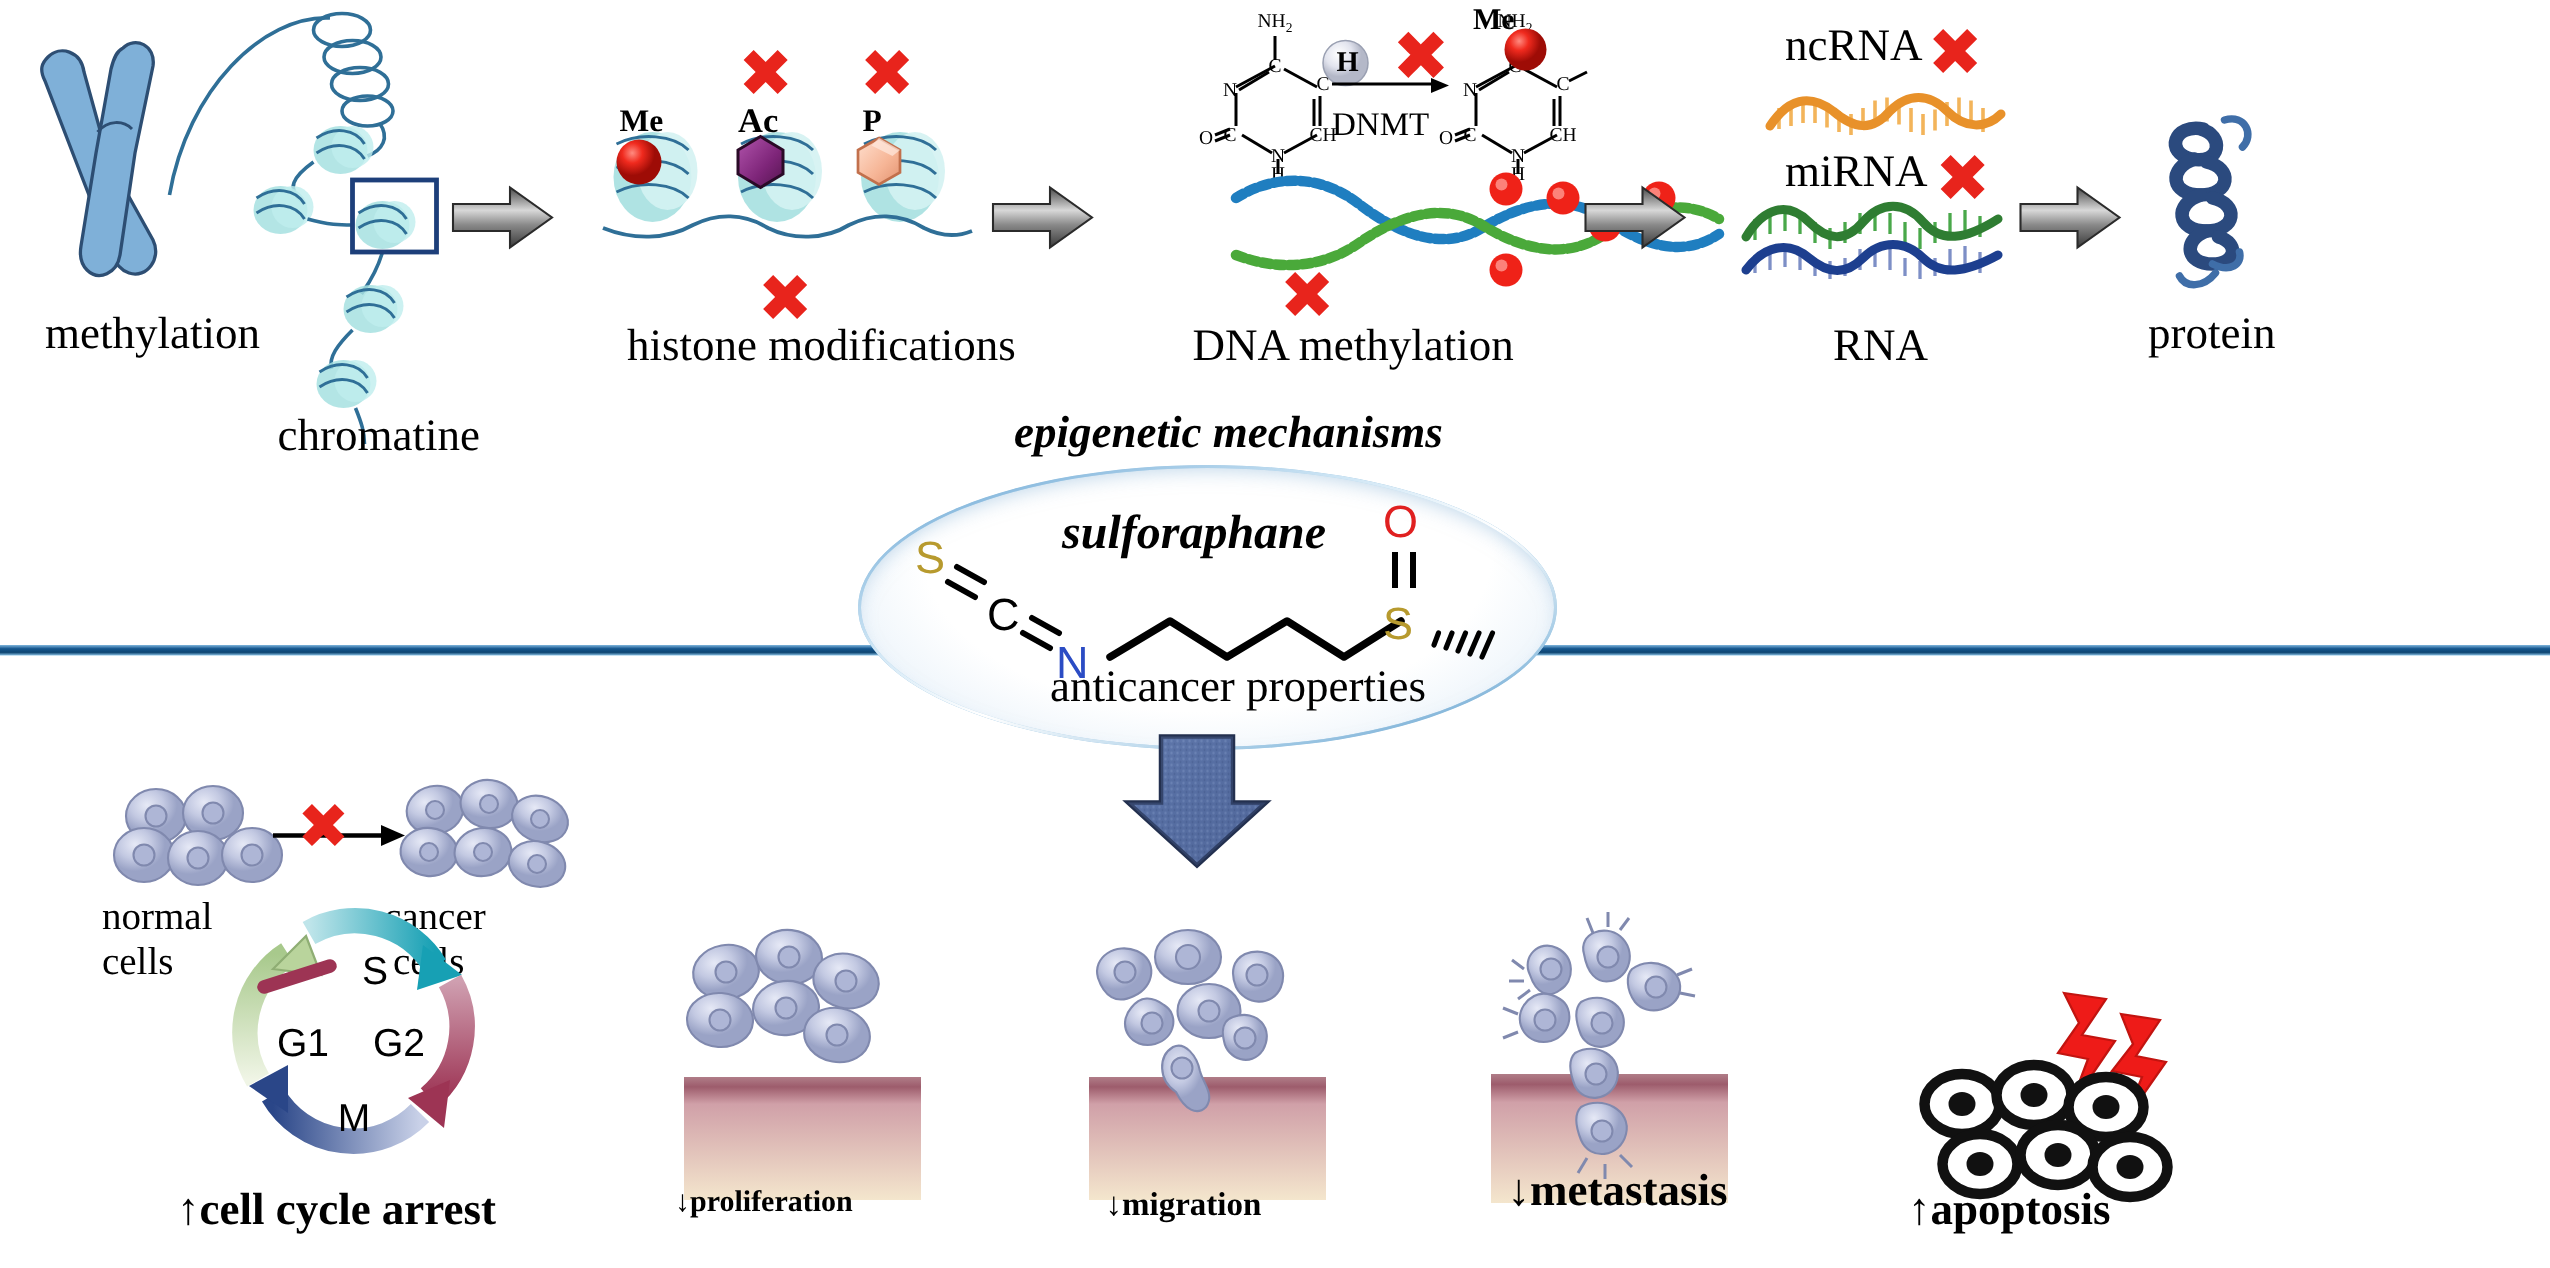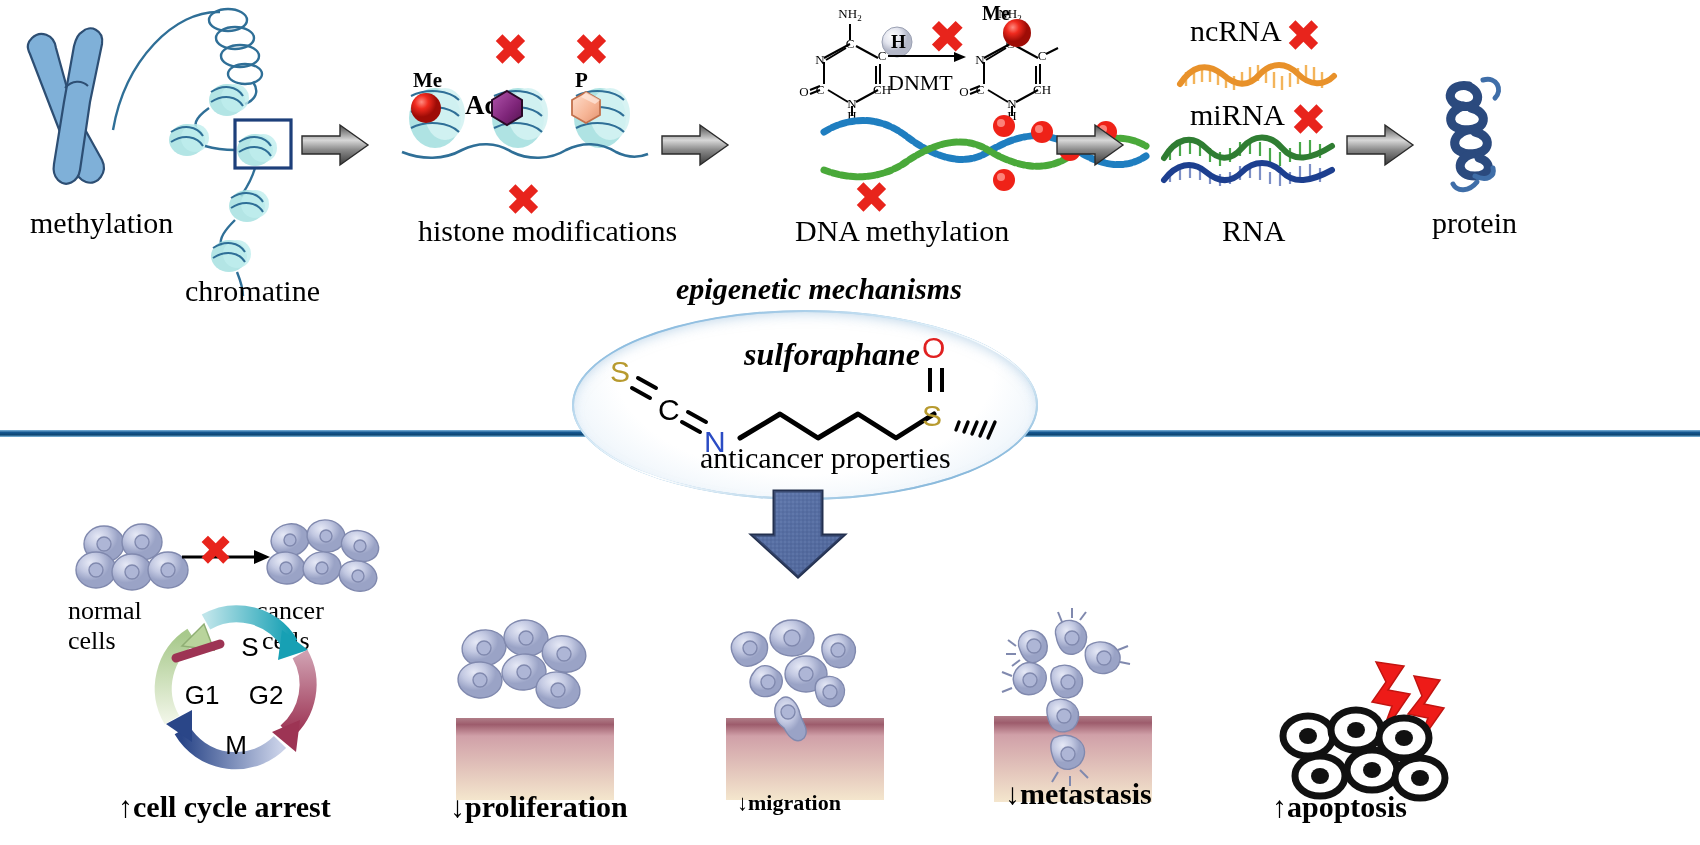--- a/index.html
+++ b/index.html
@@ -159,21 +159,21 @@
         <radialGradient id="rs1" cx="35%" cy="30%">
           <stop offset="0%" stop-color="#ff8b80"></stop>
   <stop offset="45%" stop-color="#f02a1e"></stop>
           <stop offset="100%" stop-color="#9e0c06"></stop>
         </radialGradient>
       </defs>
   <circle cx="18" cy="18" r="15" fill="url(#rs1)"></circle>
 </svg>
 </div>
 
-<div class="abs bold" style="left:465px;top:68px;font-size:27px;margin-top:22px;">Ac</div>
+<div class="abs bold" style="left:492px;top:68px;font-size:23px;">Ac</div>
 <div class="abs" style="left:487px;top:88px;">
 <svg width="40" height="40" viewBox="0 0 40 40">
   <defs>
         <linearGradient id="hx1" x1="0" y1="0" x2="1" y2="1">
   <stop offset="0%" stop-color="#b255ad"></stop>
           <stop offset="60%" stop-color="#7e2579"></stop>
   <stop offset="100%" stop-color="#54154f"></stop>
         </linearGradient>
       </defs>
   <polygon points="20,3 35,12 35,28 20,37 5,28 5,12" fill="url(#hx1)" stroke="#2a0a27" stroke-width="2"></polygon>
@@ -488,21 +488,21 @@
 <div class="xmark" style="left:853px;top:176px;font-size:44px;">✖</div>
 <div class="xmark" style="left:1285px;top:14px;font-size:44px;">✖</div>
 <div class="xmark" style="left:1290px;top:98px;font-size:44px;">✖</div>
 
 <div class="abs" id="divider"></div>
 
 <div class="abs ital" style="left:676px;top:272px;font-size:30px;">epigenetic mechanisms</div>
 
 <div class="abs" id="ellipse"></div>
 
-<div class="abs ital" style="left:744px;top:336px;font-size:32px;z-index:4;">sulforaphane</div>
+<div class="abs ital" style="left:708px;top:336px;font-size:32px;z-index:4;">sulforaphane</div>
 
 <div class="abs" style="left:600px;top:330px;z-index:3;">
 <svg width="410" height="115" viewBox="0 0 410 115">
 
   <text x="10" y="52" font-size="30" font-family="Liberation Sans,sans-serif" fill="#b79a2e">S</text>
   <g stroke="#000" stroke-width="4" stroke-linecap="round">
     <line x1="38" y1="48" x2="56" y2="58"></line>
     <line x1="32" y1="58" x2="50" y2="68"></line>
   </g>
   <text x="58" y="90" font-size="30" font-family="Liberation Sans,sans-serif" fill="#000">C</text>
@@ -830,21 +830,21 @@
     <ellipse cx="52" cy="166" rx="9" ry="8"></ellipse>
     <ellipse cx="104" cy="160" rx="9" ry="8"></ellipse>
     <ellipse cx="152" cy="168" rx="9" ry="8"></ellipse>
   </g>
 </svg>
 </div>
 
 <div class="abs bold" style="left:118px;top:790px;font-size:30px;white-space:nowrap;">
   <span>↑</span><span>cell cycle arrest</span>
 </div>
-<div class="abs bold" style="left:450px;top:790px;font-size:30px;white-space:nowrap;">
+<div class="abs bold" style="left:450px;top:790px;font-size:20px;white-space:nowrap;">
   <span>↓</span><span>proliferation</span>
 </div>
 <div class="abs bold" style="left:737px;top:790px;font-size:22px;white-space:nowrap;">
   <span>↓</span><span>migration</span>
 </div>
 <div class="abs bold" style="left:1005px;top:777px;font-size:30px;white-space:nowrap;">
   <span>↓</span><span>metastasis</span>
 </div>
 <div class="abs bold" style="left:1272px;top:790px;font-size:30px;white-space:nowrap;">
   <span>↑</span><span>apoptosis</span>

